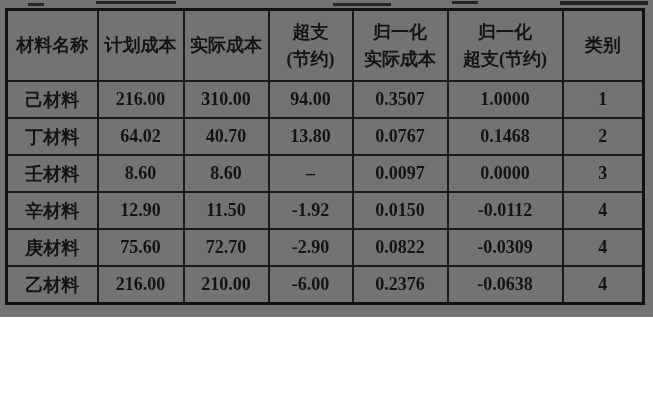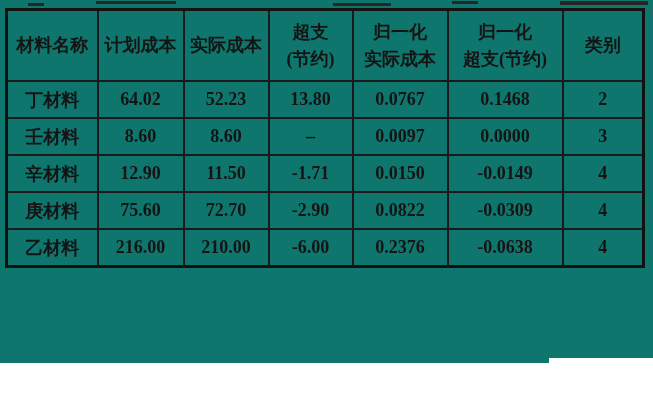--- a/index.html
+++ b/index.html
@@ -1,18 +1,18 @@
 <!DOCTYPE html>
 <html><head>
 <meta charset="utf-8">
 <style>
   html,body { margin:0; padding:0; background:#ffffff; }
   .sheet {
-    position:relative; width:653px; height:363px;
-    background:#0f766e; overflow:hidden;
+    position:relative; width:653px; height:317px;
+    background:#737373; overflow:hidden;
     font-family:"Liberation Serif","DejaVu Serif",serif;
   }
   table.cost {
     position:absolute; left:5px; top:8px; width:637px;
     border-collapse:collapse; table-layout:fixed;
     border:3px solid #121212;
   }
   .cost th, .cost td {
     border:2px solid #1a1a1a;
     text-align:center; vertical-align:middle;
@@ -90,44 +90,53 @@
           <span class="hl">归一化</span>
           <span class="hl">超支(节约)</span>
         </th>
         <th>
             <span class="hl">类别</span>
           </th>
       </tr>
     </thead>
     <tbody>
       <tr>
+        <td>己材料</td>
+        <td>216.00</td>
+        <td>310.00</td>
+        <td>94.00</td>
+        <td>0.3507</td>
+        <td>1.0000</td>
+        <td>1</td>
+      </tr>
+      <tr>
         <td>丁材料</td>
         <td>64.02</td>
-        <td>52.23</td>
+        <td>40.70</td>
         <td>13.80</td>
         <td>0.0767</td>
         <td>0.1468</td>
         <td>2</td>
       </tr>
       <tr>
         <td>壬材料</td>
         <td>8.60</td>
         <td>8.60</td>
         <td>–</td>
         <td>0.0097</td>
         <td>0.0000</td>
         <td>3</td>
       </tr>
       <tr>
         <td>辛材料</td>
         <td>12.90</td>
         <td>11.50</td>
-        <td>-1.71</td>
+        <td>-1.92</td>
         <td>0.0150</td>
-        <td>-0.0149</td>
+        <td>-0.0112</td>
         <td>4</td>
       </tr>
       <tr>
         <td>庚材料</td>
         <td>75.60</td>
         <td>72.70</td>
         <td>-2.90</td>
         <td>0.0822</td>
         <td>-0.0309</td>
         <td>4</td>

